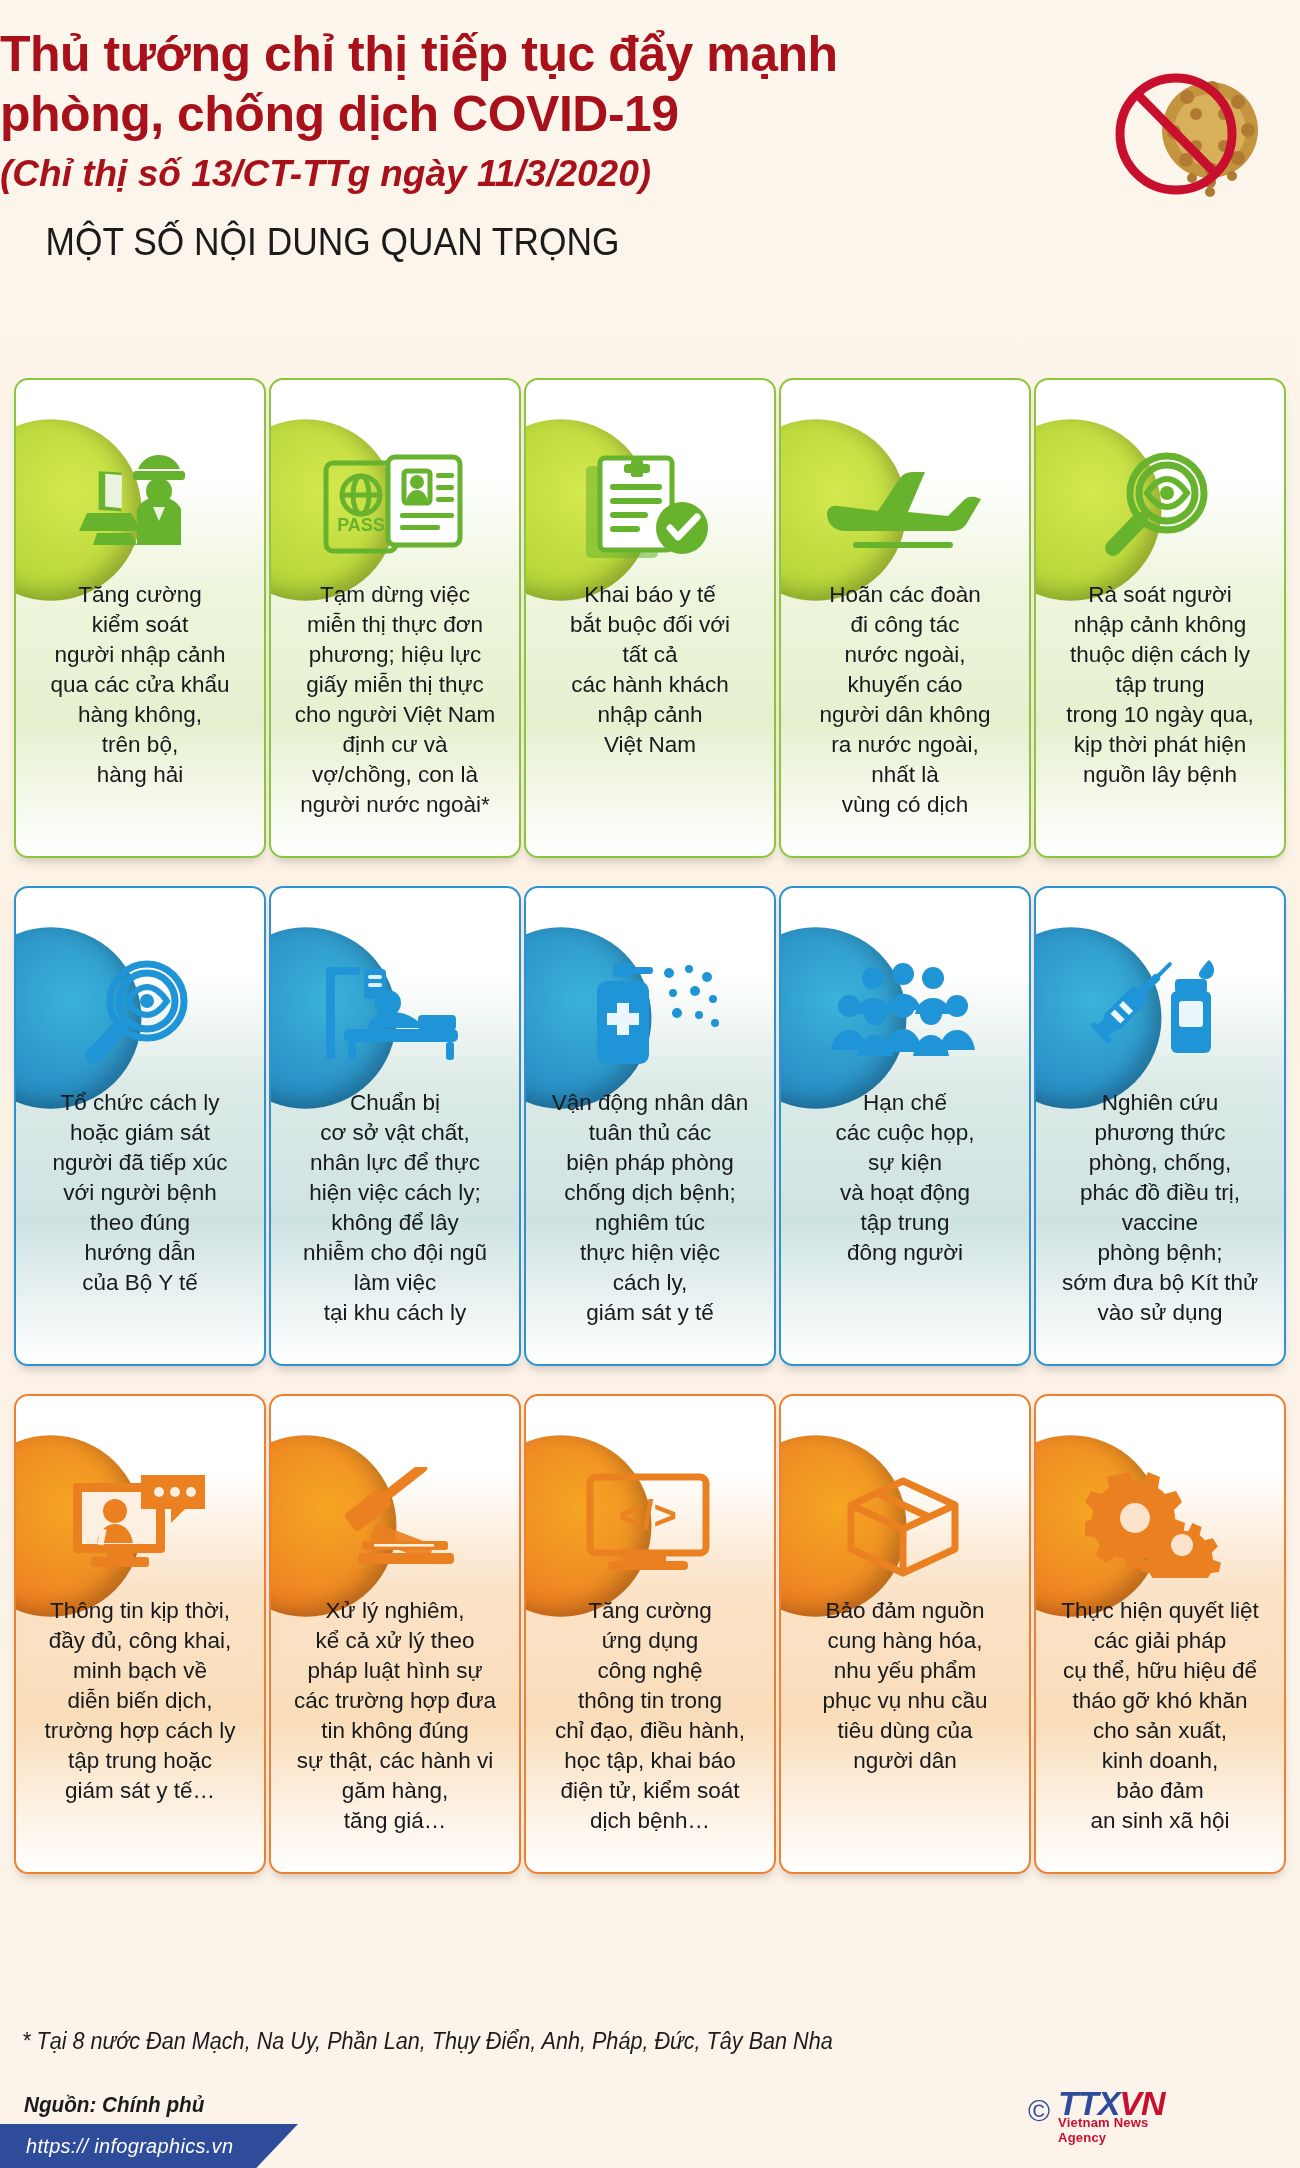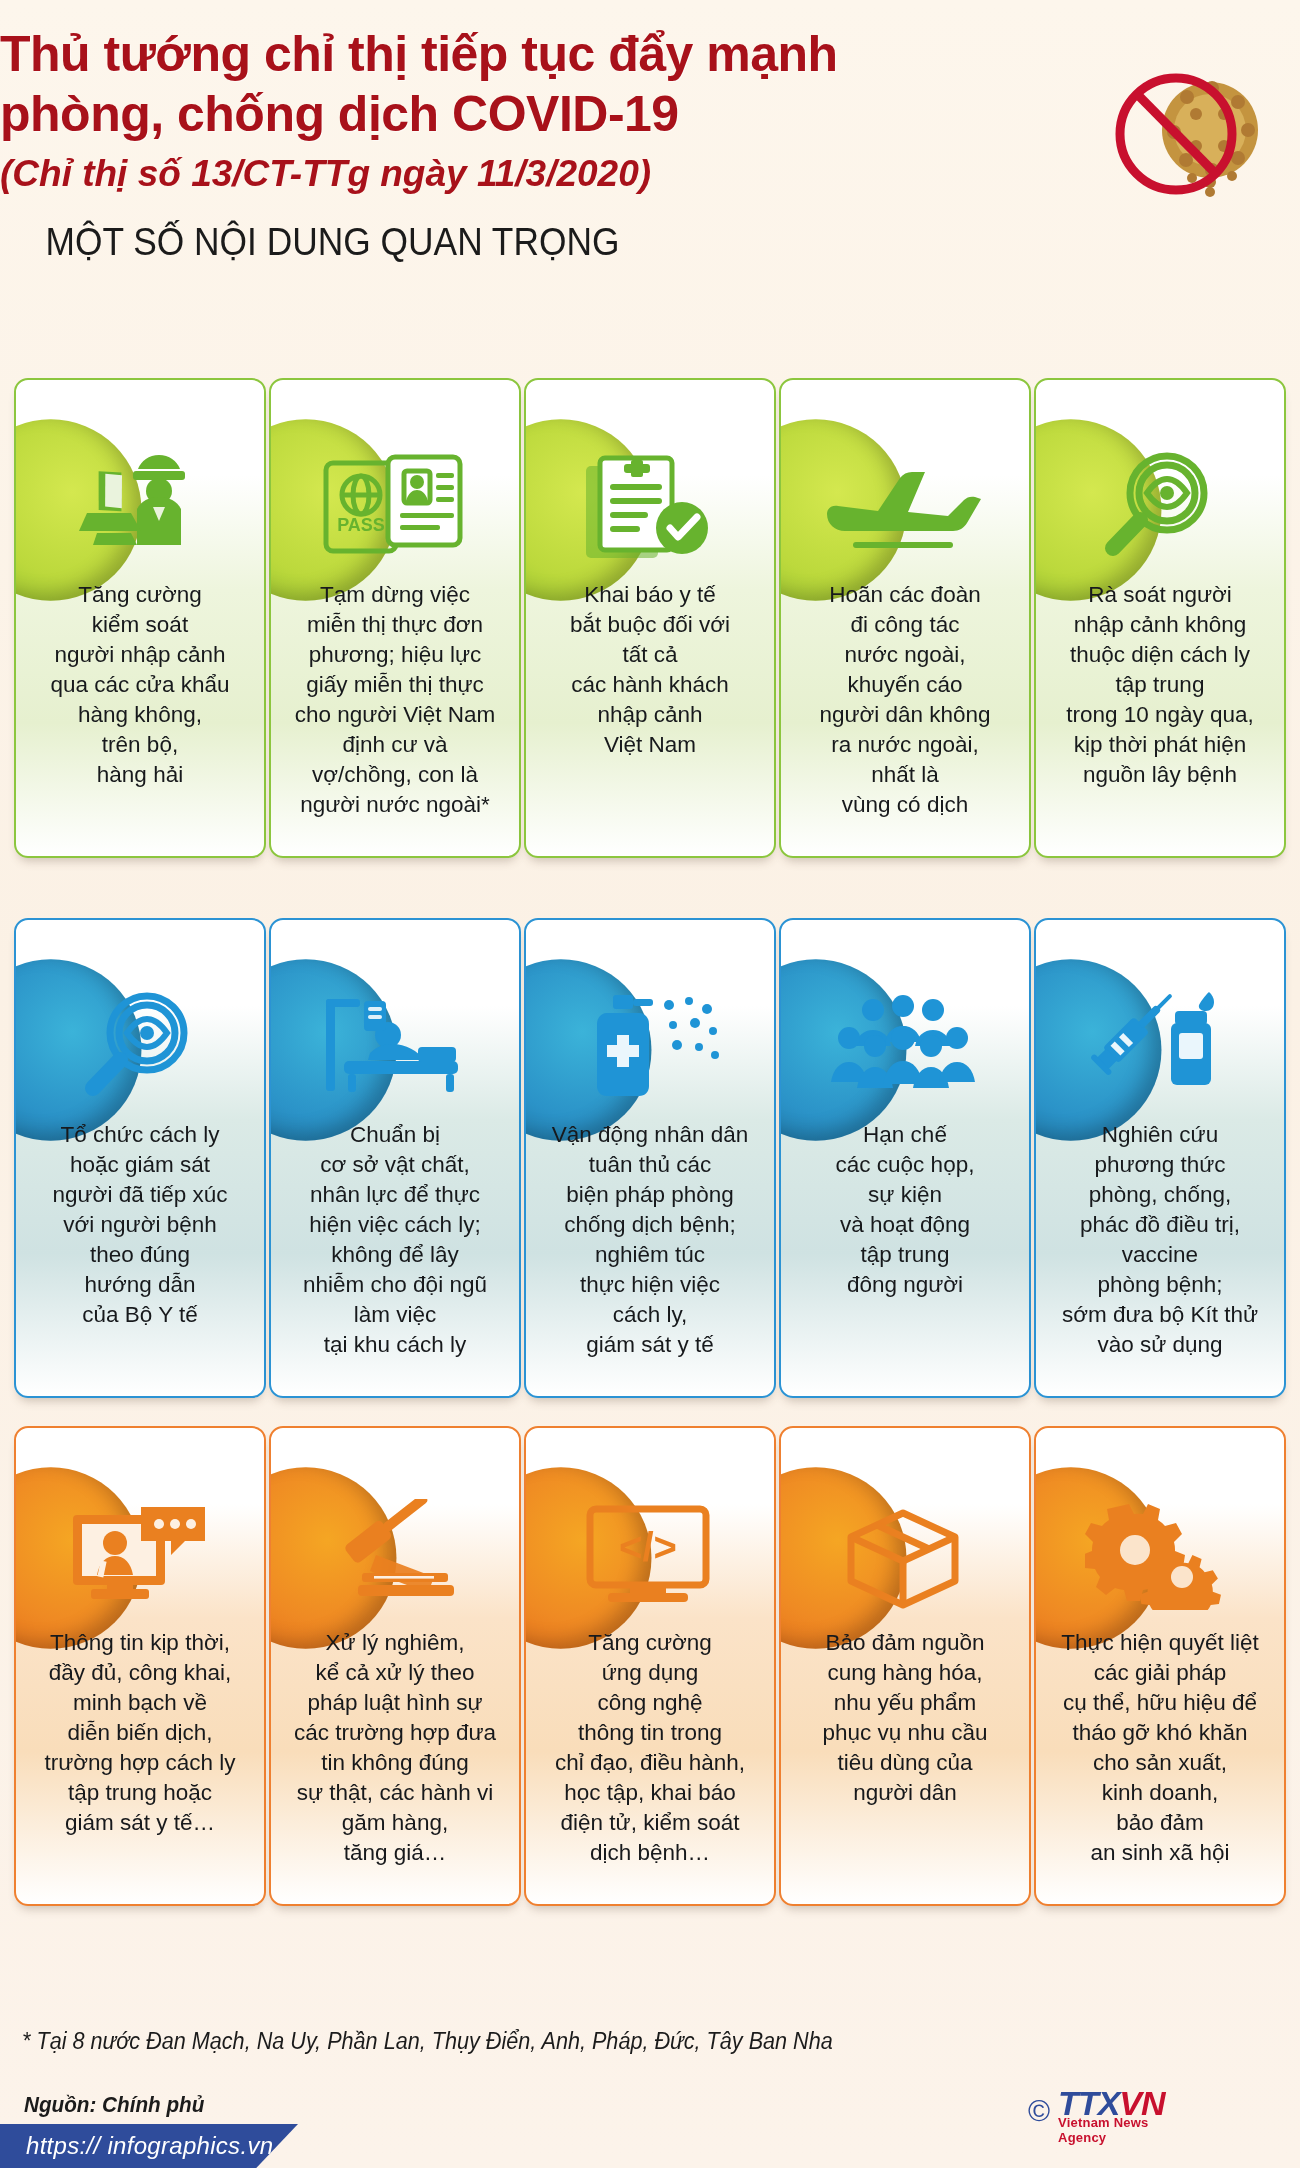--- a/index.html
+++ b/index.html
@@ -64,21 +64,21 @@
     height: 480px;
     border-radius: 14px;
     overflow: hidden;
     box-shadow: 0 7px 10px -4px rgba(90,70,50,.28);
   }
 
   
   .green .card { border: 2px solid #8cc63e; background: linear-gradient(180deg,#ffffff 0%,#ffffff 20%,#eef5dd 44%,#e6f0cf 72%,#ffffff 100%); }
   .green .disc { background: radial-gradient(circle at 62% 40%, #d4e84f 0%, #bcd93c 55%, #8fbe2c 100%); }
   
-  .blue .card  { border: 2px solid #2b93d4; background: linear-gradient(180deg,#ffffff 0%,#ffffff 18%,#dbeae6 42%,#cfe2e2 70%,#ffffff 100%); margin-top: 32px; }
+  .blue .card  { border: 2px solid #2b93d4; background: linear-gradient(180deg,#ffffff 0%,#ffffff 18%,#dbeae6 42%,#cfe2e2 70%,#ffffff 100%); }
   .blue .disc  { background: radial-gradient(circle at 62% 40%, #3bb3d9 0%, #2b93c8 55%, #1b6f9e 100%); }
   
   .orange .card { border: 2px solid #ef8030; background: linear-gradient(180deg,#ffffff 0%,#ffffff 16%,#fbe3c8 40%,#f9ddba 68%,#ffffff 100%); }
   .orange .disc { background: radial-gradient(circle at 62% 40%, #f5a623 0%, #ef8a23 52%, #e2681a 100%); }
 
   .disc {
     position: absolute;
     left: -56px;
     top: 74px;
     width: 112px; height: 112px;
@@ -131,21 +131,21 @@
     position: absolute;
     left: 0; top: 2124px;
     width: 298px; height: 44px;
     background: #2f4c9b;
     clip-path: polygon(0 0, 100% 0, 86% 100%, 0 100%);
   }
   #urlbar span {
     display: block;
     color: #ffffff;
     font-style: italic;
-    font-size: 24px;
+    font-size: 20px;
     line-height: 44px;
     padding-left: 26px;
     letter-spacing: .3px;
   }
   #logo {
     position: absolute;
     right: 22px; top: 2072px;
     width: 250px; height: 78px;
     display: flex; align-items: center; gap: 8px;
   }

